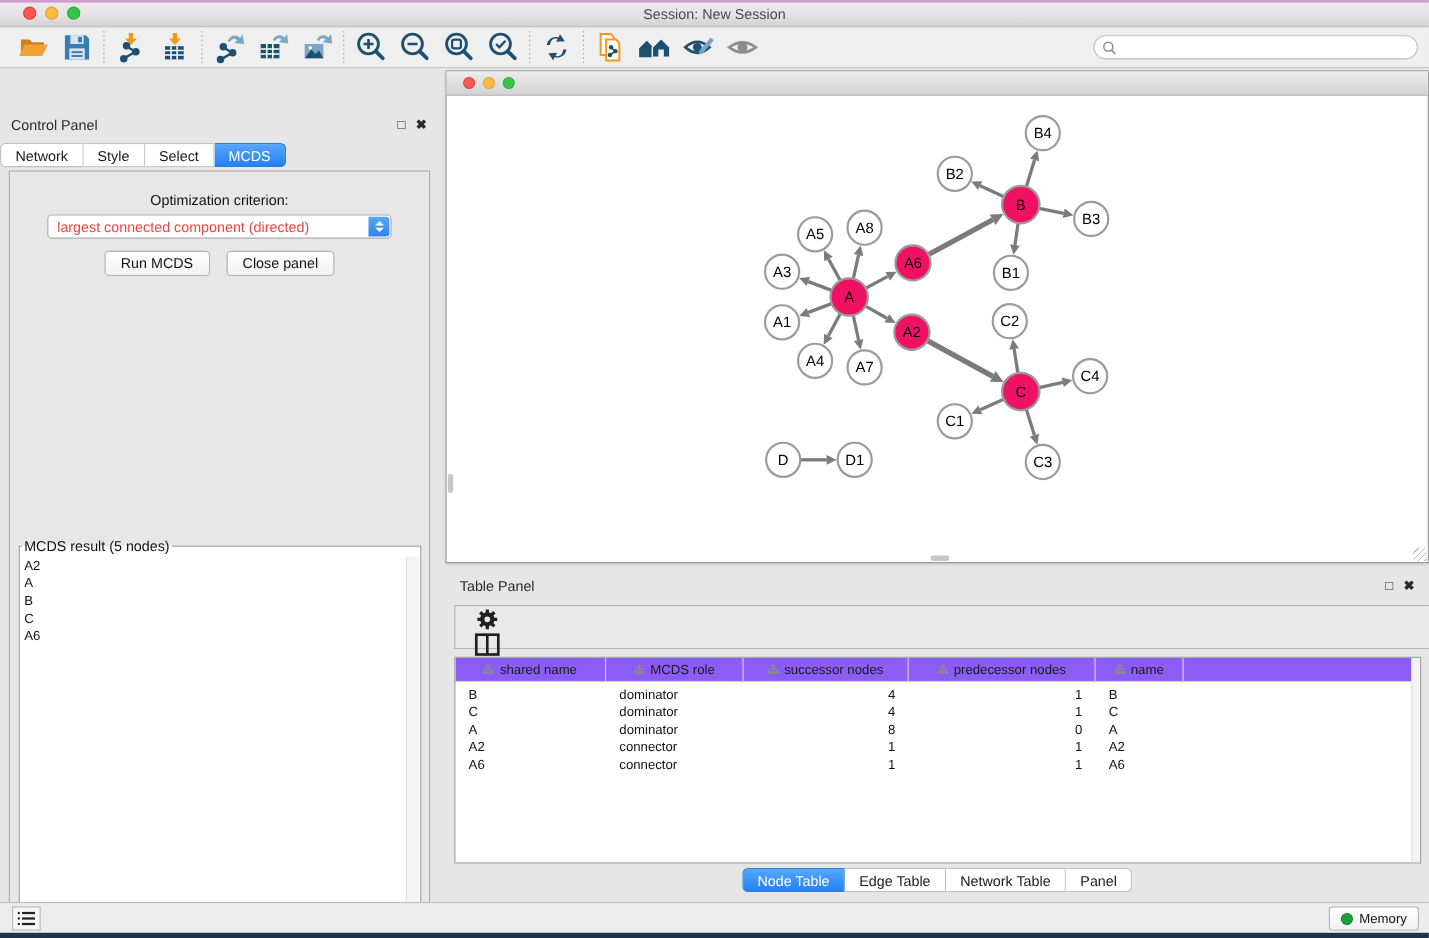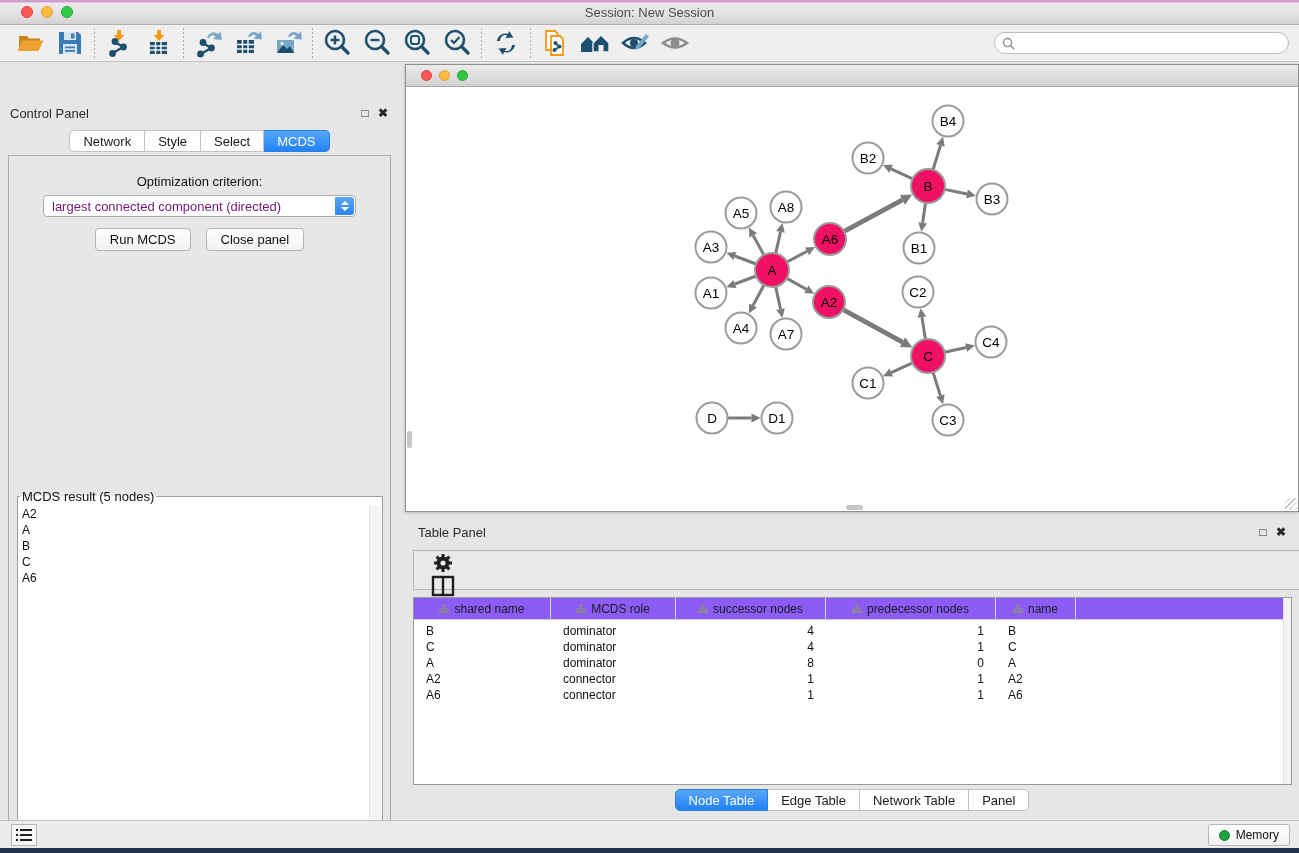--- a/index.html
+++ b/index.html
@@ -35,26 +35,26 @@
   .seg .seg-tab { background:#fff; border:1px solid #c2c2c2; border-left:none; padding:2px 13px;
     font-size:13px; color:#1a1a1a; height:22px; display:flex; align-items:center; cursor:default; }
   .seg .seg-tab:first-child { border-left:1px solid #c2c2c2; border-radius:5px 0 0 5px; }
   .seg .seg-tab:last-child { border-radius:0 5px 5px 0; }
   .seg .seg-tab.sel { background:linear-gradient(#58a7fa,#2181f6); color:#fff; border-color:#2d7de0; }
 
   
   .control-panel { position:absolute; left:0; top:64px; width:399px; height:748px;margin-top:36px; }
   .cp-header { position:absolute; left:0; top:0; width:100%; height:26px; display:flex; align-items:center; }
   .cp-title { font-size:13px; color:#2b2b2b; margin-left:10px; flex:1; }
-  .cp-tabs { position:absolute; left:0; top:30px; width:100%; display:flex; justify-content:center; }
+  .cp-tabs { position:absolute; left:0; top:30px; width:100%; display:flex; }
   .cp-body { position:absolute; left:8px; top:55px; width:383px; height:681px;
     border:1px solid #ababab; background:#e7e7e7; }
   .opt-label { text-align:center; margin-top:18px; font-size:13px; color:#111; }
   .cp-select { position:absolute; left:34px; top:39px; width:313px; height:22px; background:#fff;
-    border:1px solid #ababab; border-radius:4px; font-size:13px; color:#701a75;
+    border:1px solid #ababab; border-radius:4px; font-size:13px; color:#ef4444;
     display:flex; align-items:center; padding-left:8px; }
   .cp-select .stepper { position:absolute; right:1px; top:1px; bottom:1px; width:19px;
     background:linear-gradient(#5aa8fa,#2c84f2); border-radius:0 3px 3px 0;
     display:flex; flex-direction:column; align-items:center; justify-content:center; gap:2px; }
   .cp-select .stepper i { width:0; height:0; border-left:4px solid transparent; border-right:4px solid transparent; }
   .cp-select .stepper i.up { border-bottom:4px solid #fff; }
   .cp-select .stepper i.dn { border-top:4px solid #fff; }
   .cp-btnrow { position:absolute; left:0; top:72px; width:100%; display:flex; justify-content:center; gap:15px; }
   .mac-btn { background:linear-gradient(#ffffff,#f2f2f2); border:1px solid #b3b3b3; border-radius:4px;
     padding:3px 14px; font-size:13px; color:#111; cursor:default; }

